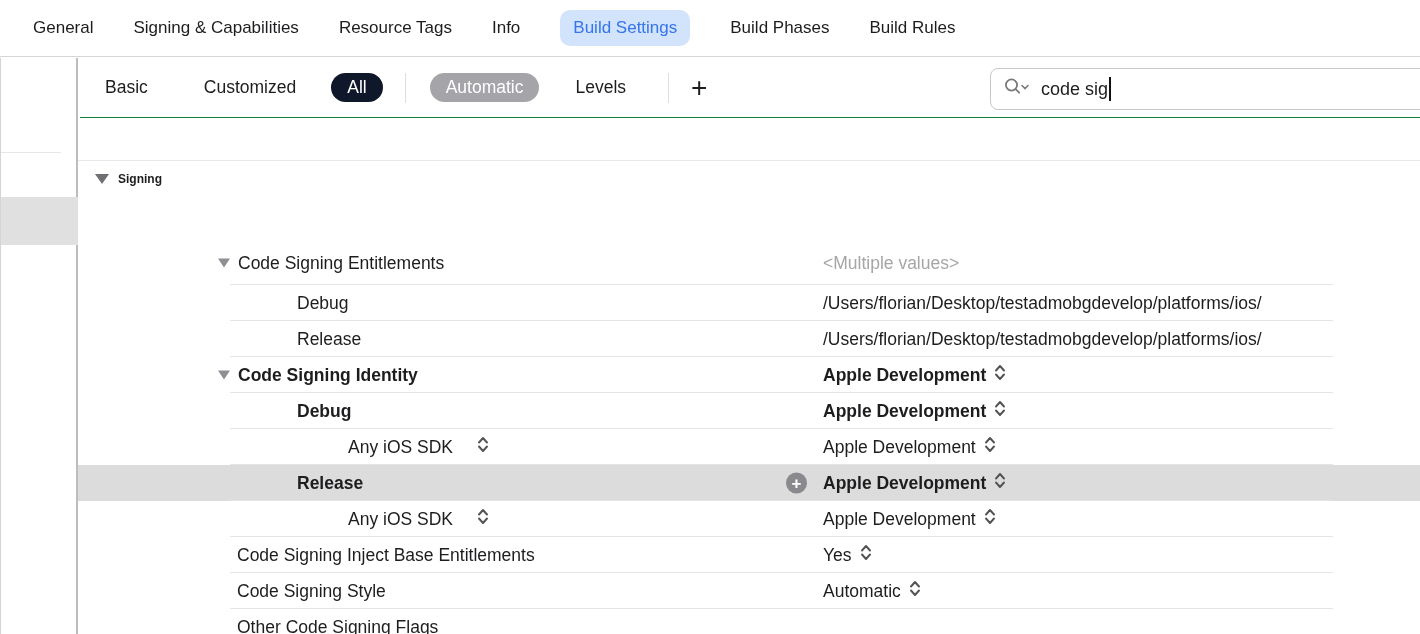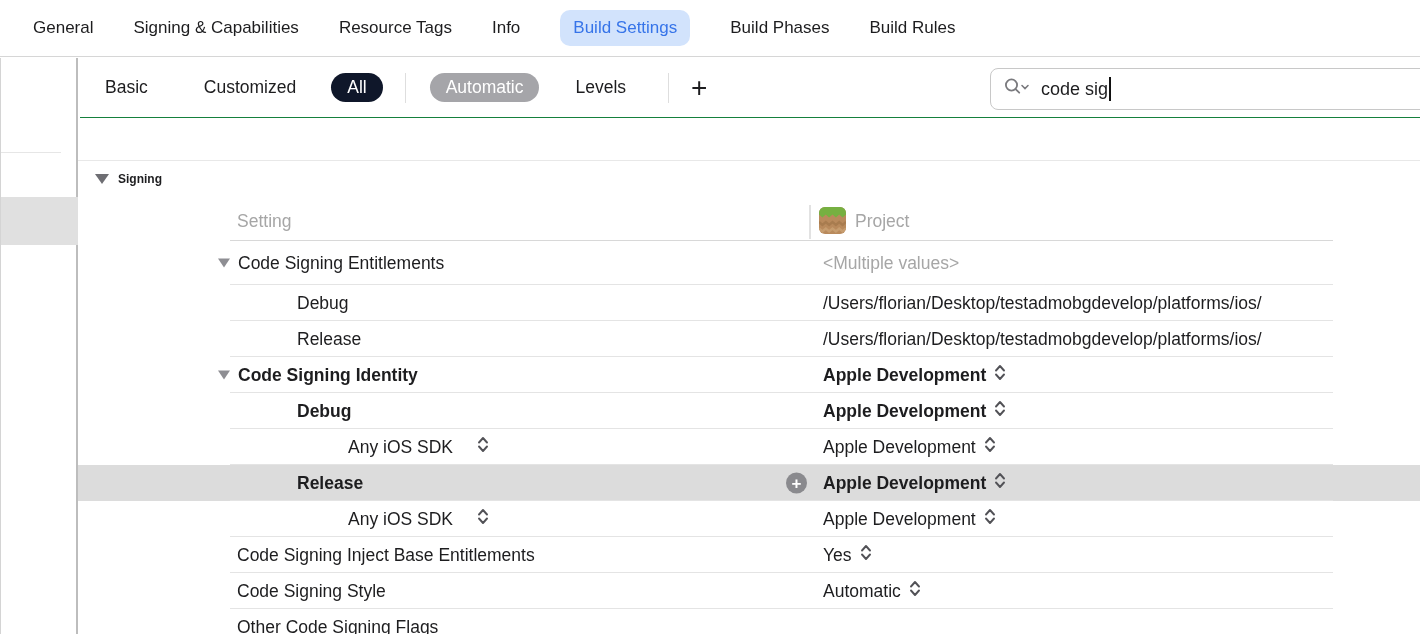--- a/index.html
+++ b/index.html
@@ -131,41 +131,20 @@
 </div>
 
 <div class="content">
   <div class="top-rule"></div>
 
   <div class="group-header">
     <span class="tri"></span>
     <span class="group-title">Signing</span>
   </div>
 
-  <div class="colheader">
-    <span class="setting-lbl">Setting</span>
-    <span class="vdiv"></span>
-    <span class="proj-icon">
-      <svg width="27" height="27" viewBox="0 0 27 27">
-        <defs>
-            <clipPath id="rr">
-              <rect x="0" y="0" width="27" height="27" rx="6"></rect>
-            </clipPath>
-          </defs>
-        <g clip-path="url(#rr)">
-          <rect width="27" height="27" fill="#b98a5c"></rect>
-          <path d="M0 0 H27 V7.5 L23.6 10.5 20.2 7.5 16.9 10.5 13.5 7.5 10.1 10.5 6.8 7.5 3.4 10.5 0 7.5 Z" fill="#76b041"></path>
-          <polyline points="0,15 3.4,18 6.8,15 10.1,18 13.5,15 16.9,18 20.2,15 23.6,18 27,15" fill="none" stroke="#a87c4f" stroke-width="2.4"></polyline>
-          <polyline points="0,21.5 3.4,24.5 6.8,21.5 10.1,24.5 13.5,21.5 16.9,24.5 20.2,21.5 23.6,24.5 27,21.5" fill="none" stroke="#c79d6f" stroke-width="2.4"></polyline>
-        </g>
-      </svg>
-    </span>
-    <span class="proj-lbl">Project</span>
-    <span class="colheader-rule"></span>
-  </div>
 
   <div class="rows" id="rows">
       <div class="srow first">
         <span class="cell-label ind0 has-tri">
           <span class="row-tri"></span>
           <span>Code Signing Entitlements</span>
         </span>
         <span class="cell-value gray">
           <span>&lt;Multiple values&gt;</span>
         </span>

